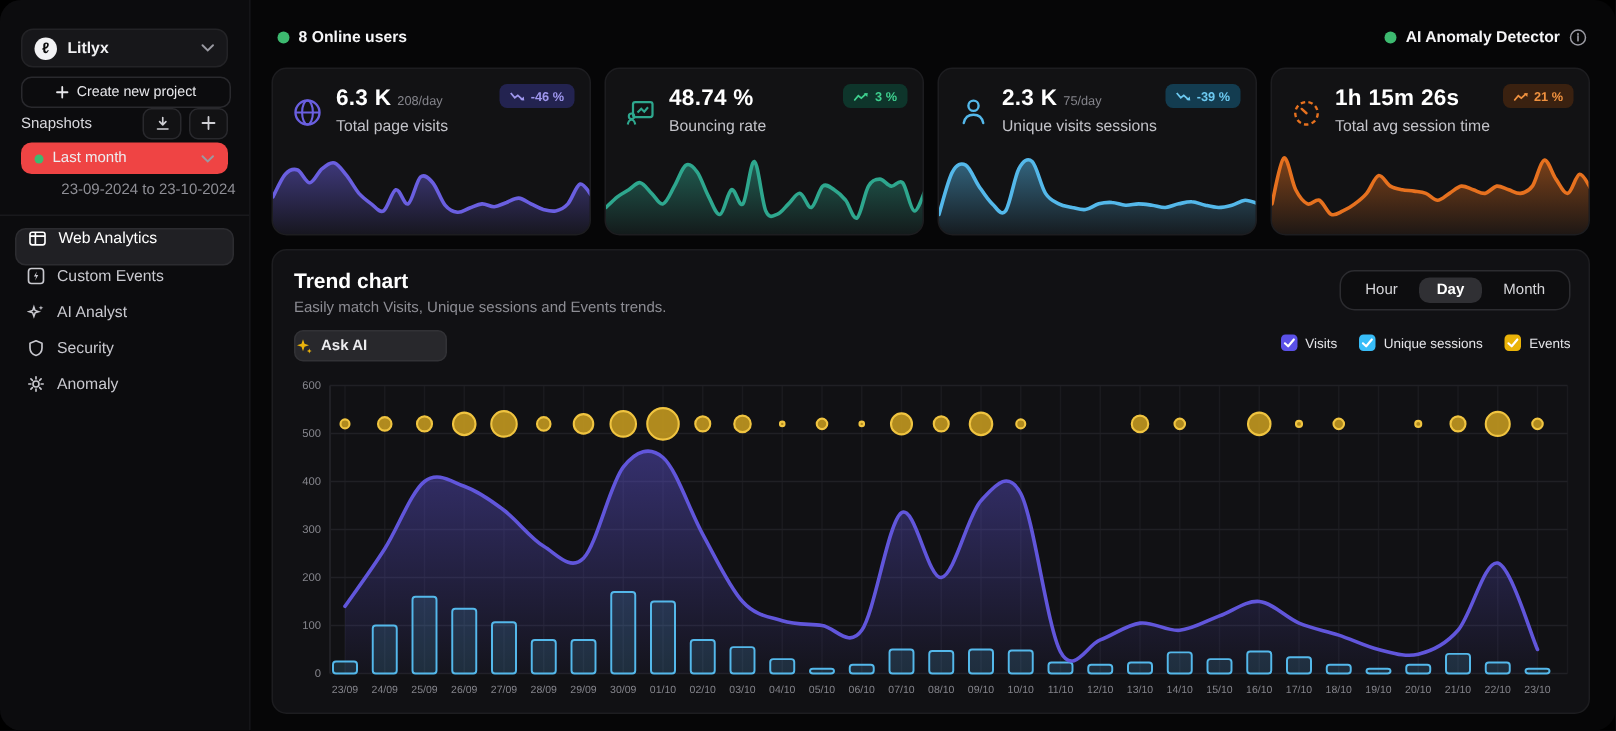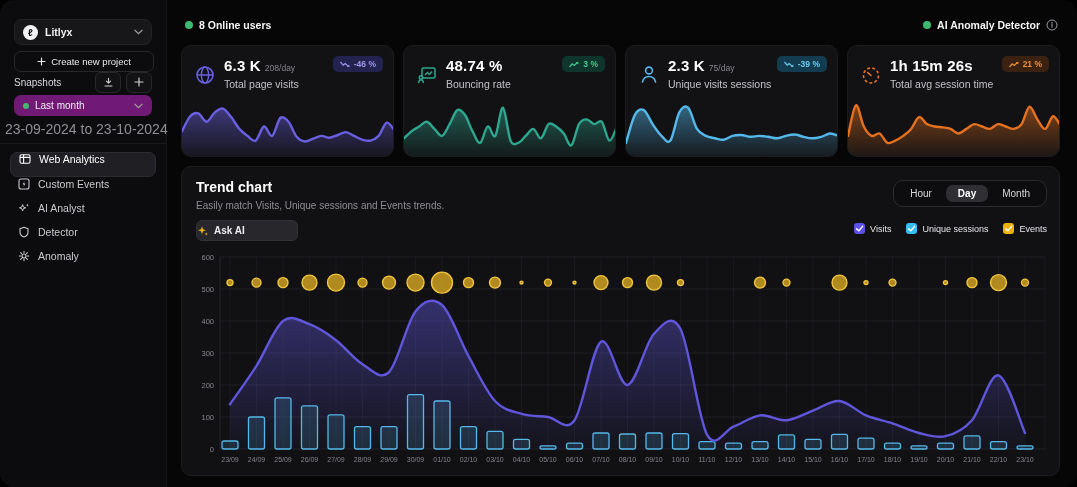--- a/index.html
+++ b/index.html
@@ -8,24 +8,24 @@
 
   
   .sidebar{position:absolute;left:0;top:0;bottom:0;width:166px;background:#0c0c0e;border-right:1px solid #151518}
   .proj-select{position:absolute;left:14px;top:19px;width:138px;height:26px;background:#17171a;border:1px solid #232326;border-radius:8px;display:flex;align-items:center;gap:7px;padding:0 8px;box-sizing:border-box;cursor:pointer}
   .logo-circle{width:15px;height:15px;border-radius:50%;background:#f2f2f4;color:#0a0a0a;display:flex;align-items:center;justify-content:center;font-size:10px;font-weight:bold}
   .proj-name{color:#f0f0f2;font-size:10.5px;font-weight:600;flex:1}
   .create-btn{position:absolute;left:14px;top:51px;width:140px;height:21px;border:1px solid #29292d;border-radius:7px;background:transparent;color:#e8e8ec;font-size:9.5px;display:flex;align-items:center;justify-content:center;gap:5px;cursor:pointer;box-sizing:border-box}
   .snap-row{position:absolute;left:14px;top:72px;width:138px;height:20px;display:flex;align-items:center}
   .snap-label{color:#d9d9de;font-size:10px;flex:1}
   .icon-btn{width:24px;height:19px;border:1px solid #29292d;border-radius:6px;background:#121214;display:flex;align-items:center;justify-content:center;margin-left:5px;cursor:pointer;color:#cfcfd4}
-  .snap-select{position:absolute;left:14px;top:95px;width:138px;height:21px;background:#701a75;border-radius:7px;display:flex;align-items:center;gap:6px;padding:0 9px;box-sizing:border-box;cursor:pointer}
+  .snap-select{position:absolute;left:14px;top:95px;width:138px;height:21px;background:#ef4444;border-radius:7px;display:flex;align-items:center;gap:6px;padding:0 9px;box-sizing:border-box;cursor:pointer}
   .gdot{width:6px;height:6px;border-radius:50%;background:#3dba70}
   .snap-value{color:#ededf0;font-size:10px;flex:1}
-  .snap-range{position:absolute;left:5px;top:121px;width:166px;text-align:left;color:#8f8f96;font-size:14px}
+  .snap-range{position:absolute;left:16px;top:121px;width:166px;text-align:center;color:#8f8f96;font-size:10px}
   .side-divider{position:absolute;left:0;top:143px;width:166px;border-top:1px solid #19191c}
   .nav{position:absolute;left:10px;top:152px;width:146px}
   .nav-item{height:23px;display:flex;align-items:flex-start;gap:8px;padding:0 8px;border-radius:7px;color:#c9c9cf;font-size:10.5px;cursor:pointer;margin-bottom:1px}
   .nav-item.active{background:#202024;border:1px solid #2c2c30;color:#fff}
   .nav-item svg{flex:0 0 auto}
 
   
   .online{position:absolute;left:185px;top:19px;display:flex;align-items:center;gap:6px}
   .online .gdot{width:8px;height:8px}
   .online-txt{color:#f5f5f7;font-size:10.5px;font-weight:600}
@@ -123,21 +123,21 @@
         <svg width="12" height="12" viewBox="0 0 12 12">
             <path d="M4.6 2.6l.8 2.4 2.4.8-2.4.8-.8 2.4-.8-2.4L1.4 5.8l2.4-.8z" fill="none" stroke="currentColor" stroke-width="1"></path>
             <path d="M9.3 1.6l.4 1.2 1.2.4-1.2.4-.4 1.2-.4-1.2-1.2-.4 1.2-.4z" fill="currentColor"></path>
           </svg>
         <span>AI Analyst</span>
       </div>
       <div class="nav-item">
         <svg width="12" height="12" viewBox="0 0 12 12">
             <path d="M6 1.2L10 2.8V6c0 2.6-1.7 4.3-4 5-2.3-.7-4-2.4-4-5V2.8z" fill="none" stroke="currentColor" stroke-width="1.1" stroke-linejoin="round"></path>
           </svg>
-        <span>Detector</span>
+        <span>Security</span>
       </div>
       <div class="nav-item">
         <svg width="12" height="12" viewBox="0 0 12 12">
             <circle cx="6" cy="6" r="2" fill="none" stroke="currentColor" stroke-width="1.1"></circle>
             <g stroke="currentColor" stroke-width="1.1" stroke-linecap="round">
               <path d="M6 1.2v1.4M6 9.4v1.4M1.2 6h1.4M9.4 6h1.4M2.6 2.6l1 1M8.4 8.4l1 1M9.4 2.6l-1 1M3.6 8.4l-1 1"></path>
             </g>
           </svg>
         <span>Anomaly</span>
       </div>

